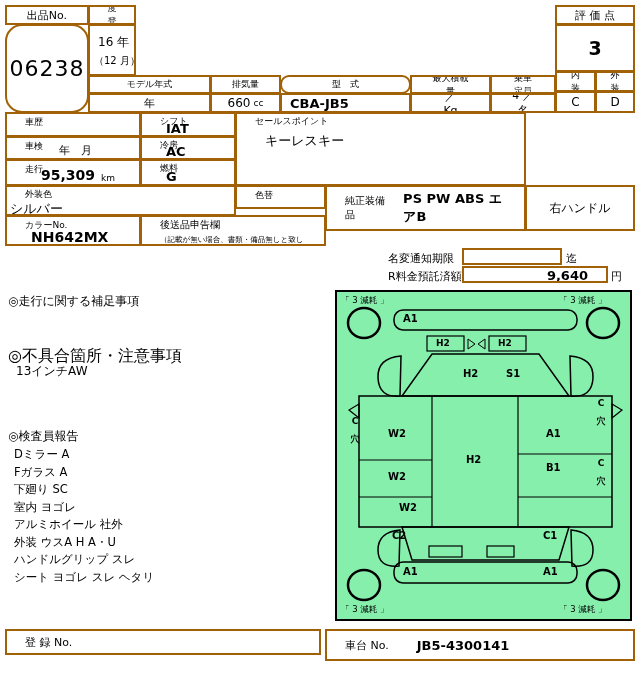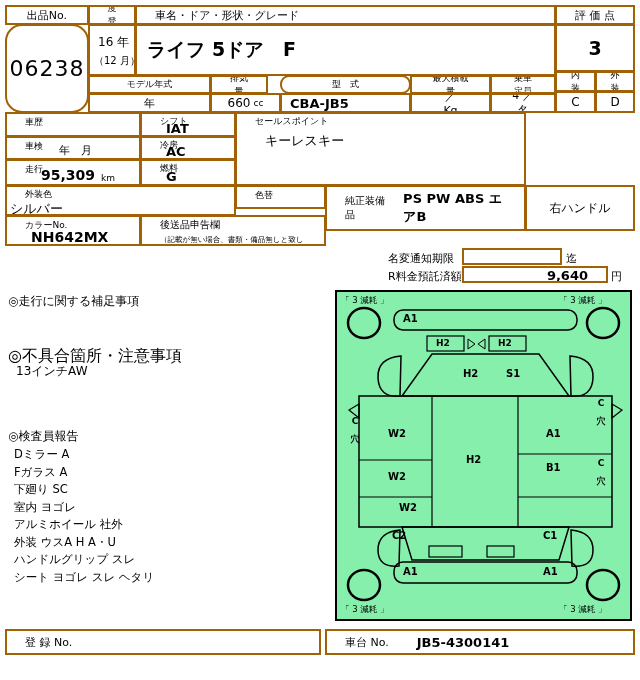--- a/index.html
+++ b/index.html
@@ -33,27 +33,25 @@
 
   <div class="cell flexc" style="left:5px;top:5px;width:84px;height:20px;">出品No.</div>
   <div class="cell flexc" style="left:5px;top:24px;width:84px;height:89px;font-size:22px;letter-spacing:1px;border-radius:17px;">06238</div>
 
   <div class="cell flexc tiny" style="left:88px;top:5px;width:48px;height:20px;">初度登録</div>
   <div class="cell" style="left:88px;top:24px;width:48px;height:52px;">
     <span class="txt" style="left:8px;top:8px;font-size:12px;">16 年</span>
     <span class="txt" style="left:4px;top:28px;font-size:10px;">（12 月）</span>
   </div>
 
-  <div class="cell flexl" style="left:135px;top:5px;width:421px;height:20px;">車名・ドア・形状・グレード</div>
-  <div class="cell flexl" style="left:135px;top:24px;width:421px;height:52px;font-size:19px;font-weight:bold;padding-left:10px;">ライフ 5ドア　F</div>
 
   <div class="cell flexc tiny" style="left:88px;top:75px;width:123px;height:19px;">モデル年式</div>
   <div class="cell flexc" style="left:88px;top:93px;width:123px;height:20px;">年</div>
 
-  <div class="cell flexc tiny" style="left:210px;top:75px;width:58px;height:19px;">排気量</div>
+  <div class="cell flexc tiny" style="left:210px;top:75px;width:71px;height:19px;">排気量</div>
   <div class="cell flexc" style="left:210px;top:93px;width:71px;height:20px;">
     <span style="font-size:12px;">660</span>
     <span class="tiny" style="margin-left:3px;">cc</span>
   </div>
 
   <div class="cell flexc tiny" style="left:280px;top:75px;width:131px;height:19px;border-radius:9px;">型　式</div>
   <div class="cell flexl" style="left:280px;top:93px;width:131px;height:20px;font-size:13px;font-weight:bold;padding-left:8px;">CBA-JB5</div>
 
   <div class="cell flexc tiny" style="left:410px;top:75px;width:81px;height:19px;">最大積載量</div>
   <div class="cell flexc" style="left:410px;top:93px;width:81px;height:20px;">／　　Kg</div>
@@ -210,18 +208,18 @@
     <span class="dlbl" style="left:62px;top:210px;">W2</span>
     <span class="dlbl" style="left:55px;top:238px;">C2</span>
     <span class="dlbl" style="left:206px;top:238px;">C1</span>
     <span class="dlbl" style="left:66px;top:274px;">A1</span>
     <span class="dlbl" style="left:206px;top:274px;">A1</span>
   </div>
 
   <div class="cell flexl" style="left:5px;top:629px;width:316px;height:26px;">
     <span style="font-size:11px;">登 録 No.</span>
   </div>
-  <div class="cell flexl" style="left:325px;top:629px;width:310px;height:26px;">
+  <div class="cell flexl" style="left:325px;top:629px;width:310px;height:32px;">
     <span style="font-size:11px;">車台 No.</span>
     <span style="font-size:13px;font-weight:bold;margin-left:28px;">JB5-4300141</span>
   </div>
 
 </div>
 
 </body></html>

